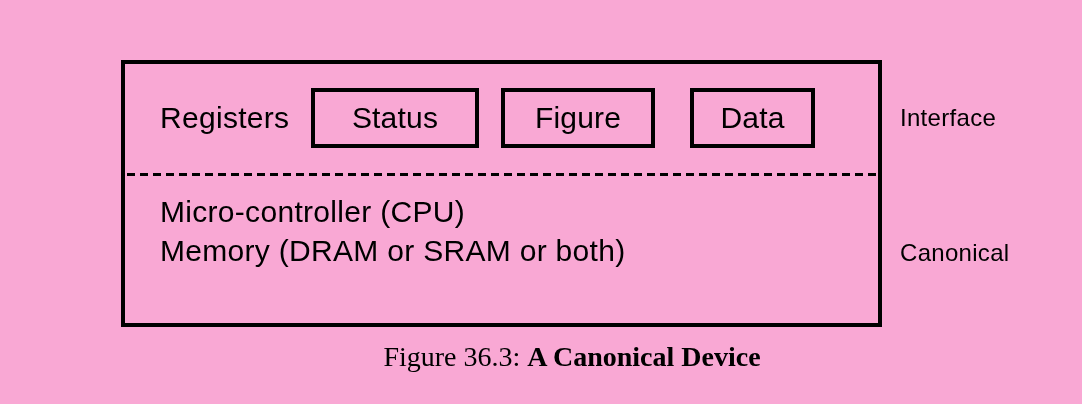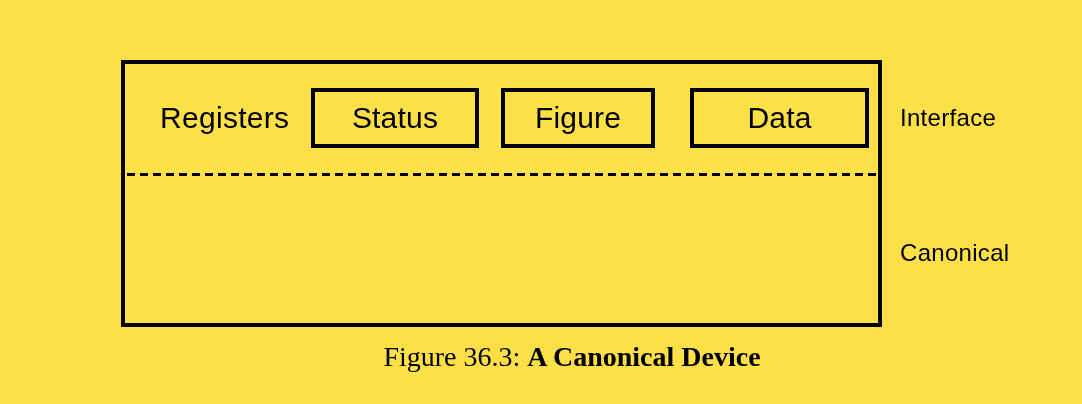--- a/index.html
+++ b/index.html
@@ -4,21 +4,21 @@
 <style>
   html, body {
     margin: 0;
     padding: 0;
     background: #ffffff;
   }
   .stage {
     position: relative;
     width: 1082px;
     height: 404px;
-    background: #fde047;
+    background: #f9a8d4;
     font-family: "Liberation Sans", sans-serif;
     color: #000000;
     overflow: hidden;
   }
   
   .device-box {
     position: absolute;
     left: 121px;
     top: 60px;
     width: 761px;
@@ -48,21 +48,21 @@
     box-sizing: border-box;
     display: flex;
     align-items: center;
     justify-content: center;
     font-size: 30px;
     letter-spacing: 0.2px;
     white-space: nowrap;
   }
   .reg-box.status  { left: 311px; width: 168px; }
   .reg-box.command { left: 501px; width: 154px; }
-  .reg-box.data    { left: 690px; width: 179px; }
+  .reg-box.data    { left: 690px; width: 125px; }
   
   .dashed-divider {
     position: absolute;
     left: 127px;
     top: 173px;
     width: 749px;
     height: 3px;
     background: repeating-linear-gradient(90deg,
       #000000 0px, #000000 8px,
       transparent 8px, transparent 13px);
@@ -121,20 +121,22 @@
     <span>Figure</span>
   </div>
 
   <div class="reg-box data">
     <span>Data</span>
   </div>
 
   <div class="dashed-divider"></div>
 
   <div class="internals-text">
+    <div>Micro-controller (CPU)</div>
+    <div>Memory (DRAM or SRAM or both)</div>
   </div>
 
   <div class="side-label interface">Interface</div>
 
   <div class="side-label internals">Canonical</div>
 
   <div class="caption">
     <span class="caption-prefix">Figure 36.3:</span>
     <span class="caption-title">A Canonical Device</span>
   </div>

